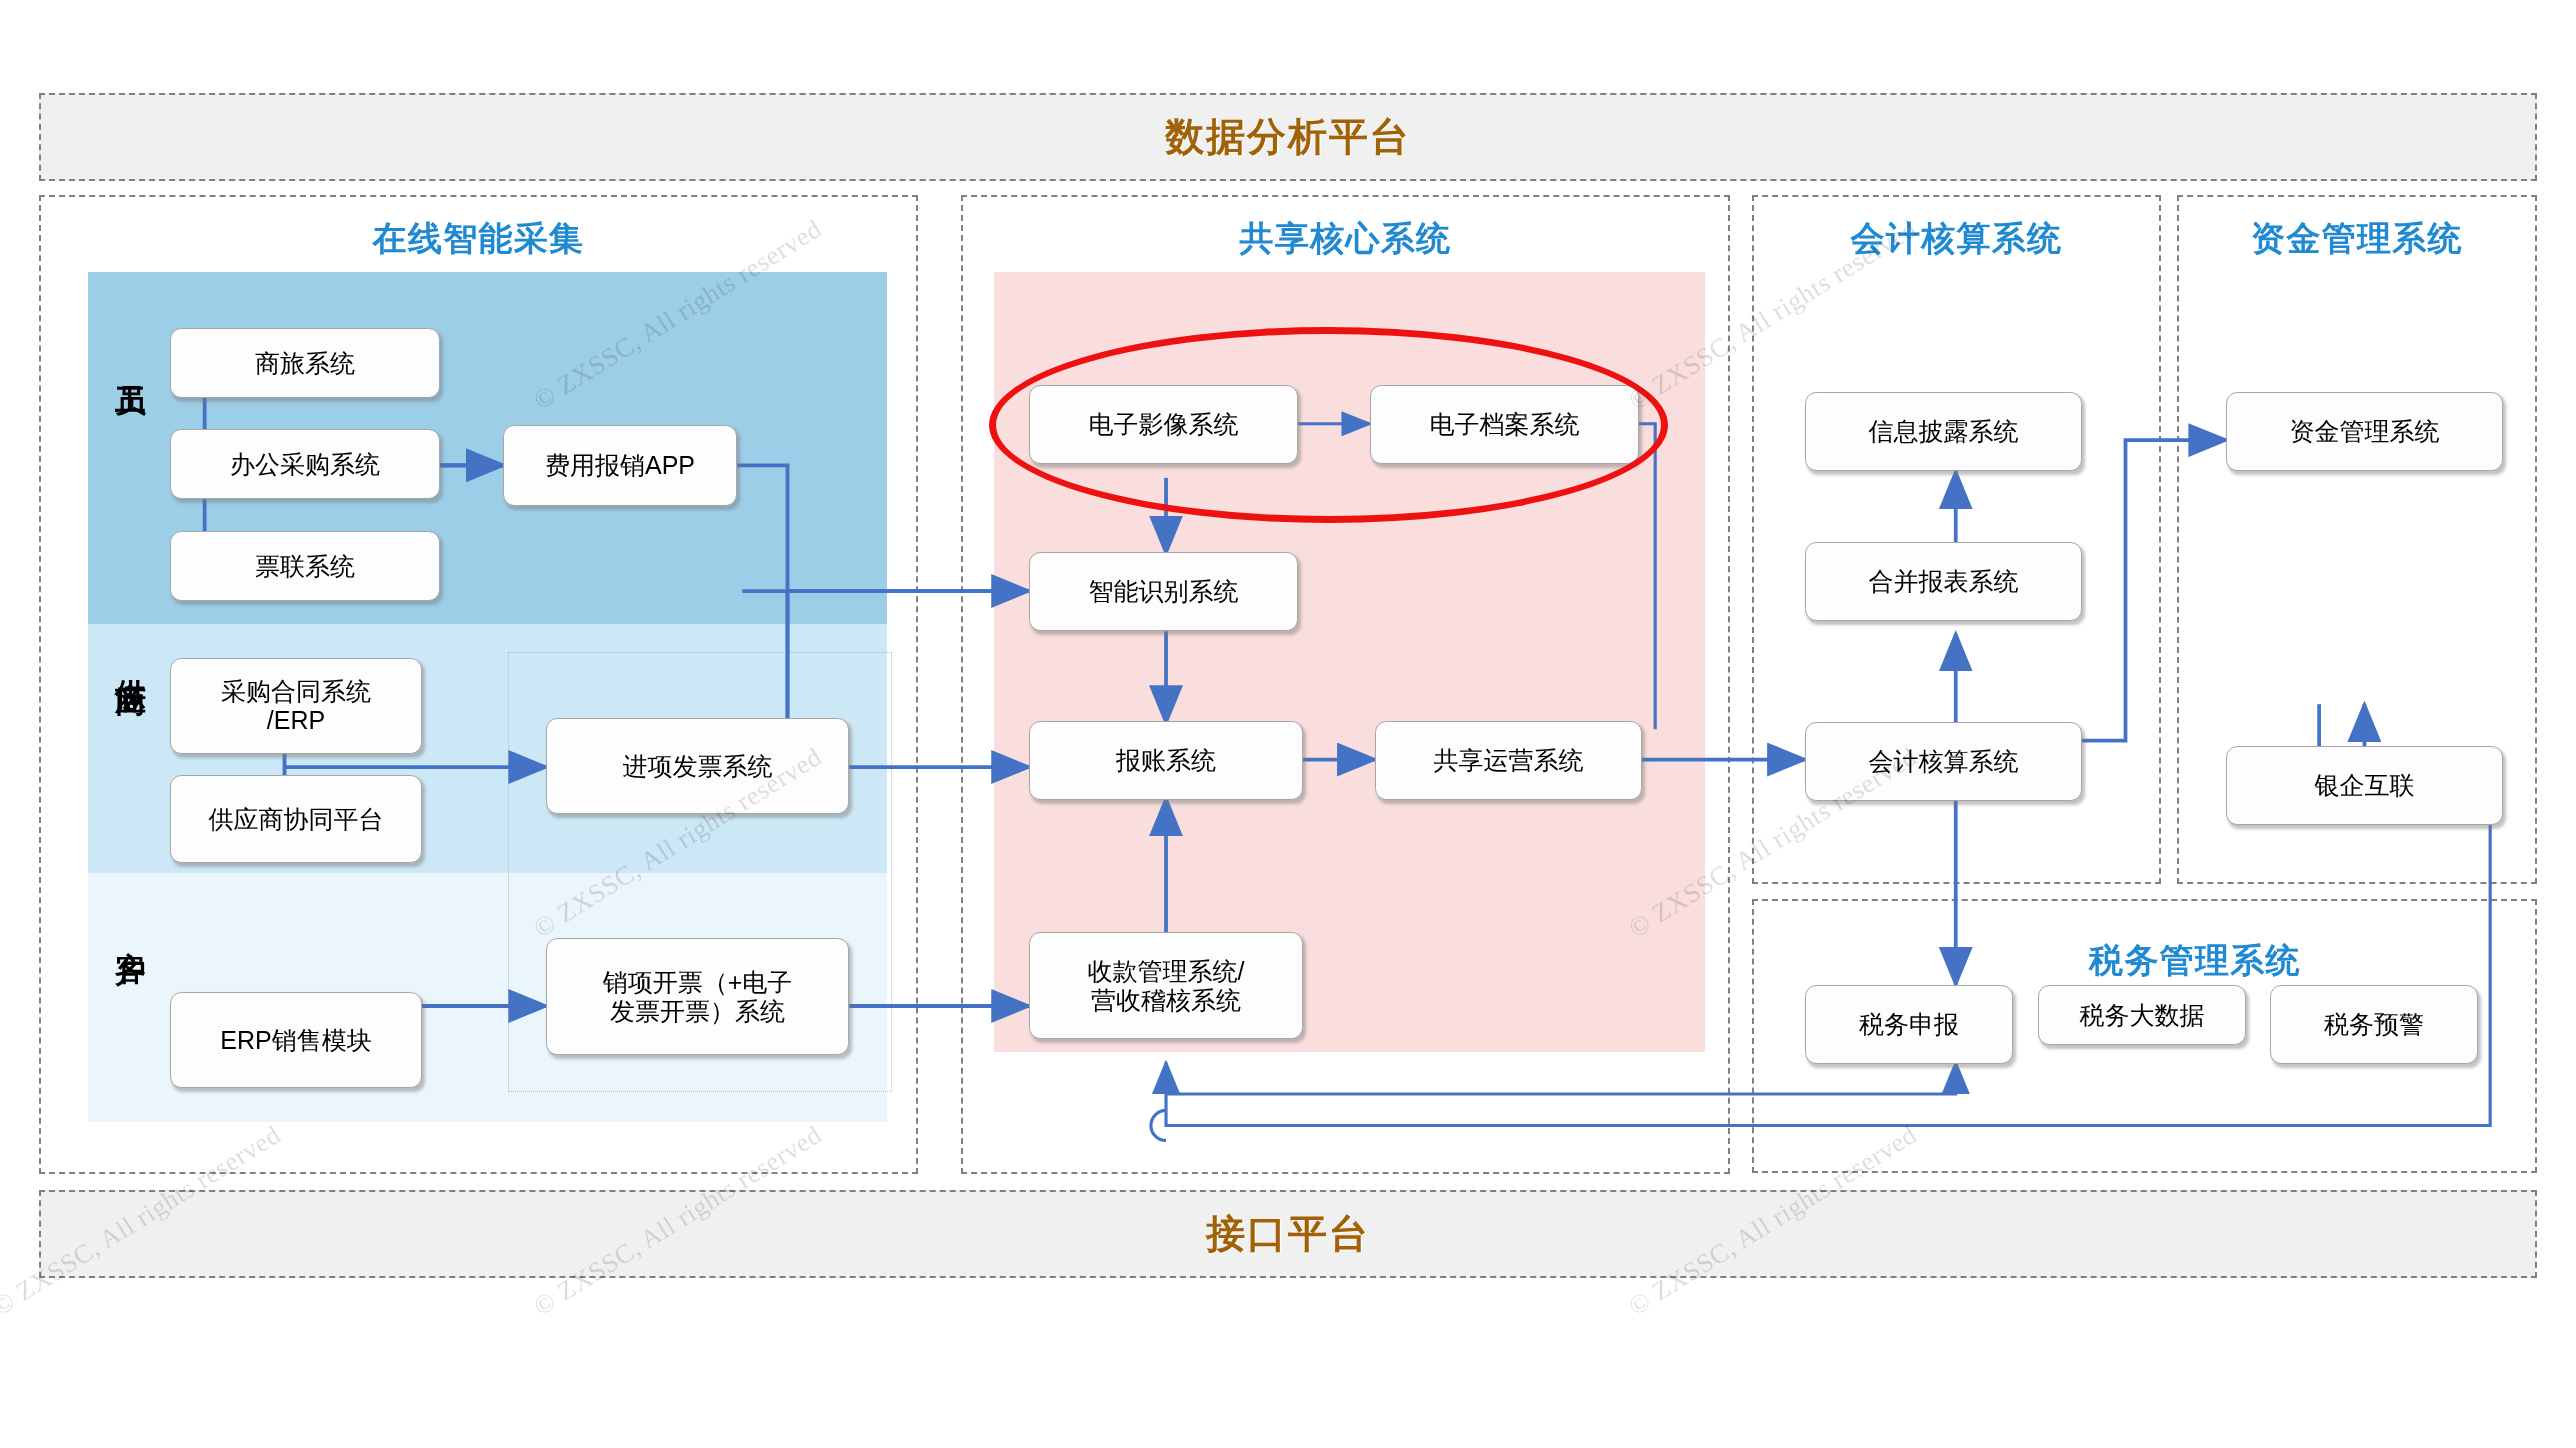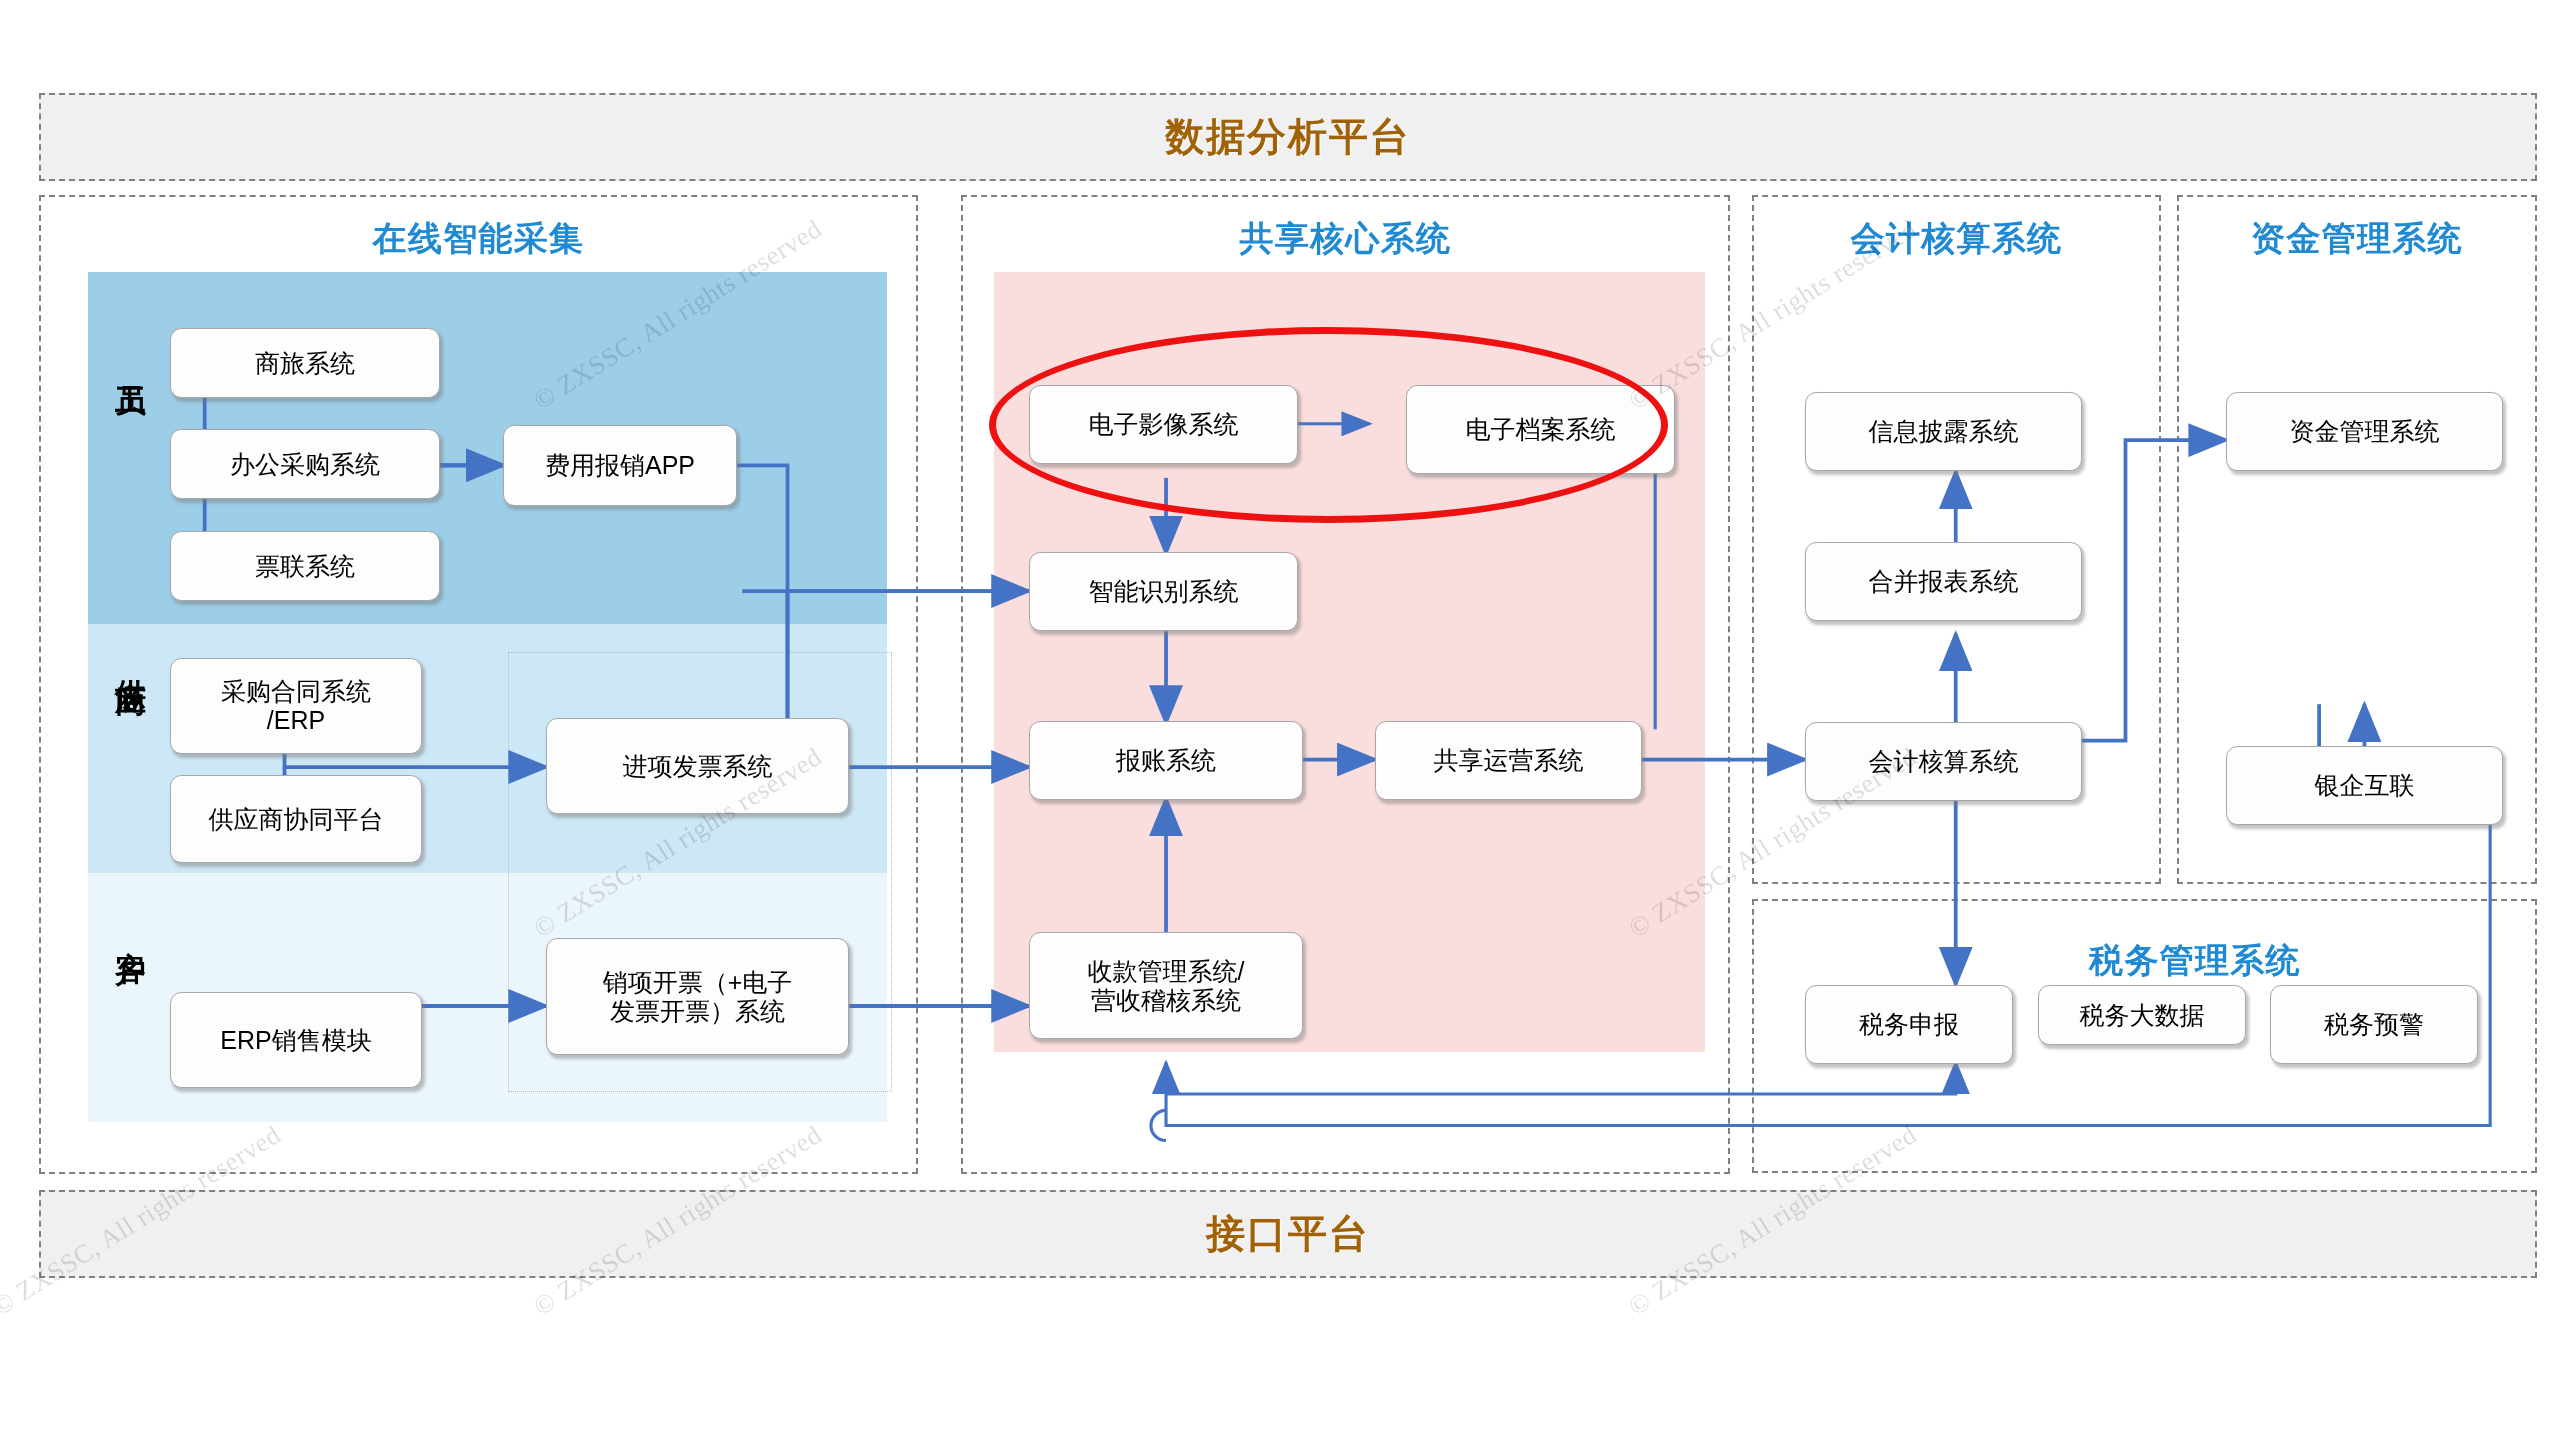--- a/index.html
+++ b/index.html
@@ -191,21 +191,21 @@
   <div class="node" style="left:170px;top:658px;width:252px;height:96px;">采购合同系统
 /ERP</div>
   <div class="node" style="left:170px;top:775px;width:252px;height:88px;">供应商协同平台</div>
   <div class="node" style="left:546px;top:718px;width:303px;height:96px;">进项发票系统</div>
 
   <div class="node" style="left:170px;top:992px;width:252px;height:96px;">ERP销售模块</div>
   <div class="node" style="left:546px;top:938px;width:303px;height:117px;">销项开票（+电子
 发票开票）系统</div>
 
   <div class="node" style="left:1029px;top:385px;width:269px;height:79px;">电子影像系统</div>
-  <div class="node" style="left:1370px;top:385px;width:269px;height:89px;margin-left:36px;">电子档案系统</div>
+  <div class="node" style="left:1370px;top:385px;width:269px;height:79px;">电子档案系统</div>
   <div class="node" style="left:1029px;top:552px;width:269px;height:79px;">智能识别系统</div>
   <div class="node" style="left:1029px;top:721px;width:274px;height:79px;">报账系统</div>
   <div class="node" style="left:1375px;top:721px;width:267px;height:79px;">共享运营系统</div>
   <div class="node" style="left:1029px;top:932px;width:274px;height:107px;">收款管理系统/
 营收稽核系统</div>
 
   <div class="node" style="left:1805px;top:542px;width:277px;height:79px;">合并报表系统</div>
   <div class="node" style="left:1805px;top:392px;width:277px;height:79px;">信息披露系统</div>
   <div class="node" style="left:1805px;top:722px;width:277px;height:79px;">会计核算系统</div>
 

